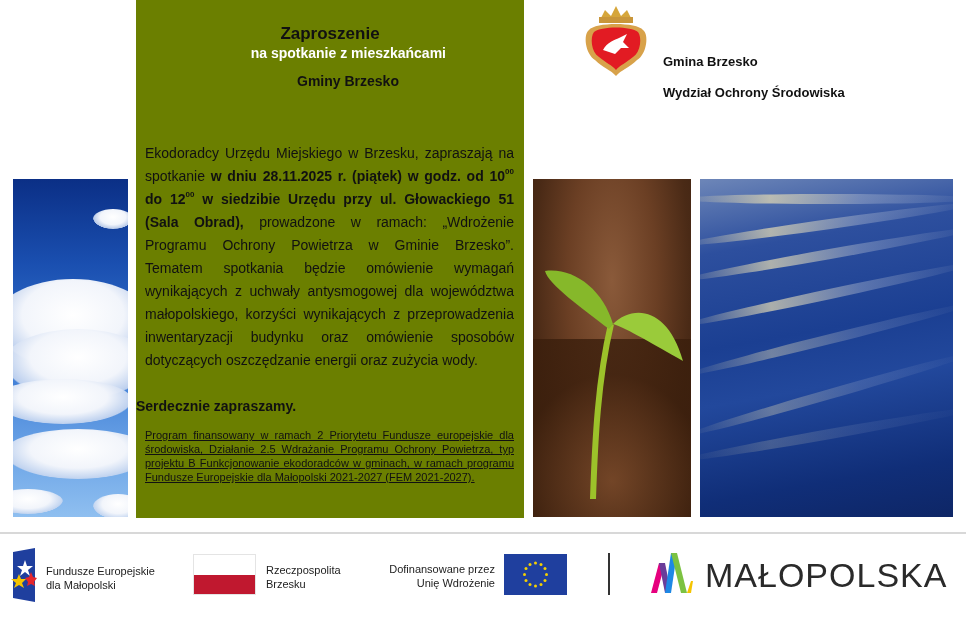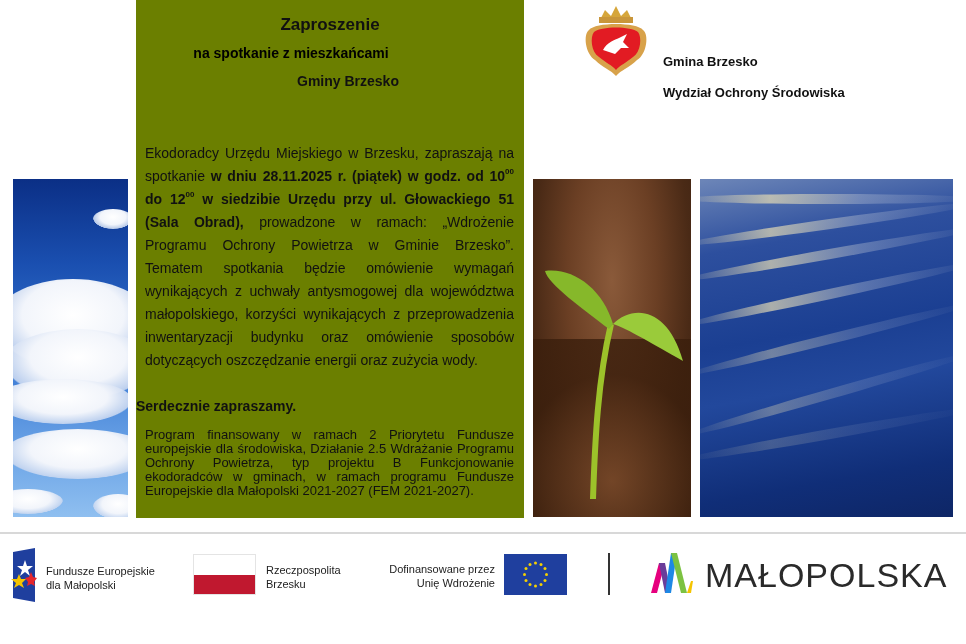--- a/index.html
+++ b/index.html
@@ -3,28 +3,28 @@
 <meta charset="utf-8">
 <style>
   html, body { margin:0; padding:0; }
   body { width:966px; height:644px; background:#ffffff; position:relative; overflow:hidden; font-family:"Liberation Sans", sans-serif; color:#1a1a1a; }
   .abs { position:absolute; }
   
   #sky { left:13px; top:179px; width:115px; height:338px; background: linear-gradient(180deg,#0b2f86 0%,#1a4fb0 25%,#3b7ad4 55%,#6aa3e6 80%,#8fbff0 100%); overflow:hidden; }
   .cloud { position:absolute; background:radial-gradient(ellipse at 50% 40%, #ffffff 0%, #f2f5fb 45%, rgba(200,215,240,0.9) 70%, rgba(200,215,240,0) 72%); border-radius:50%; }
   
   #panel { left:136px; top:0; width:388px; height:518px; background:#6b7f00; }
-  .title1 { position:absolute; left:0; width:388px; top:15px; text-align:center; font-weight:bold; font-size:17px; color:#111; }
-  .title2 { position:absolute; left:0; width:310px; top:45px; text-align:center; font-weight:bold; font-size:14px; color:#000000; }
+  .title1 { position:absolute; left:0; width:388px; top:24px; text-align:center; font-weight:bold; font-size:17px; color:#111; }
+  .title2 { position:absolute; left:0; width:310px; top:45px; text-align:right; font-weight:bold; font-size:14px; color:#ffffff; }
   .title3 { position:absolute; left:0; width:424px; top:73px; text-align:center; font-weight:bold; font-size:14px; color:#111; }
   .body-text { position:absolute; left:9px; width:369px; top:121px; font-size:14px; line-height:23px; text-align:justify; color:#111;margin-top:21px; }
   .body-text b { font-weight:bold; }
   .body-text sup { font-size:8px; vertical-align:7px; line-height:0; }
   .closing { position:absolute; left:0; width:388px; top:398px; text-align:left; font-weight:bold; font-size:14px; color:#111; }
-  .footnote { position:absolute; left:9px; width:369px; top:428px; font-size:13px; line-height:14px; text-align:justify; color:#111; }
+  .footnote { position:absolute; left:9px; width:369px; top:428px; font-size:11px; line-height:14px; text-align:justify; color:#111;text-decoration:underline; }
   
   #seedling { left:533px; top:179px; width:158px; height:338px; background: radial-gradient(ellipse at 50% 30%, #8a5a3a 0%, #6b3f24 40%, #4a2a16 70%, #3a2010 100%); overflow:hidden; }
   
   #water { left:700px; top:179px; width:253px; height:338px; background: linear-gradient(170deg,#6d86b8 0%,#2d4f9e 20%,#1b3f92 45%,#22489c 60%,#102e78 85%,#0e2666 100%); overflow:hidden; }
   .wave { position:absolute; left:-20px; width:300px; height:10px; border-radius:50%; background:linear-gradient(90deg, rgba(220,210,170,0) 0%, rgba(230,220,180,0.7) 30%, rgba(180,190,210,0.4) 60%, rgba(220,210,170,0) 100%); }
   
   .gmina { left:663px; top:54px; font-size:13px; font-weight:bold; color:#111; }
   .wydzial { left:663px; top:85px; font-size:13px; font-weight:bold; color:#111; }
   #crest { left:581px; top:4px; width:70px; height:72px; }
   

